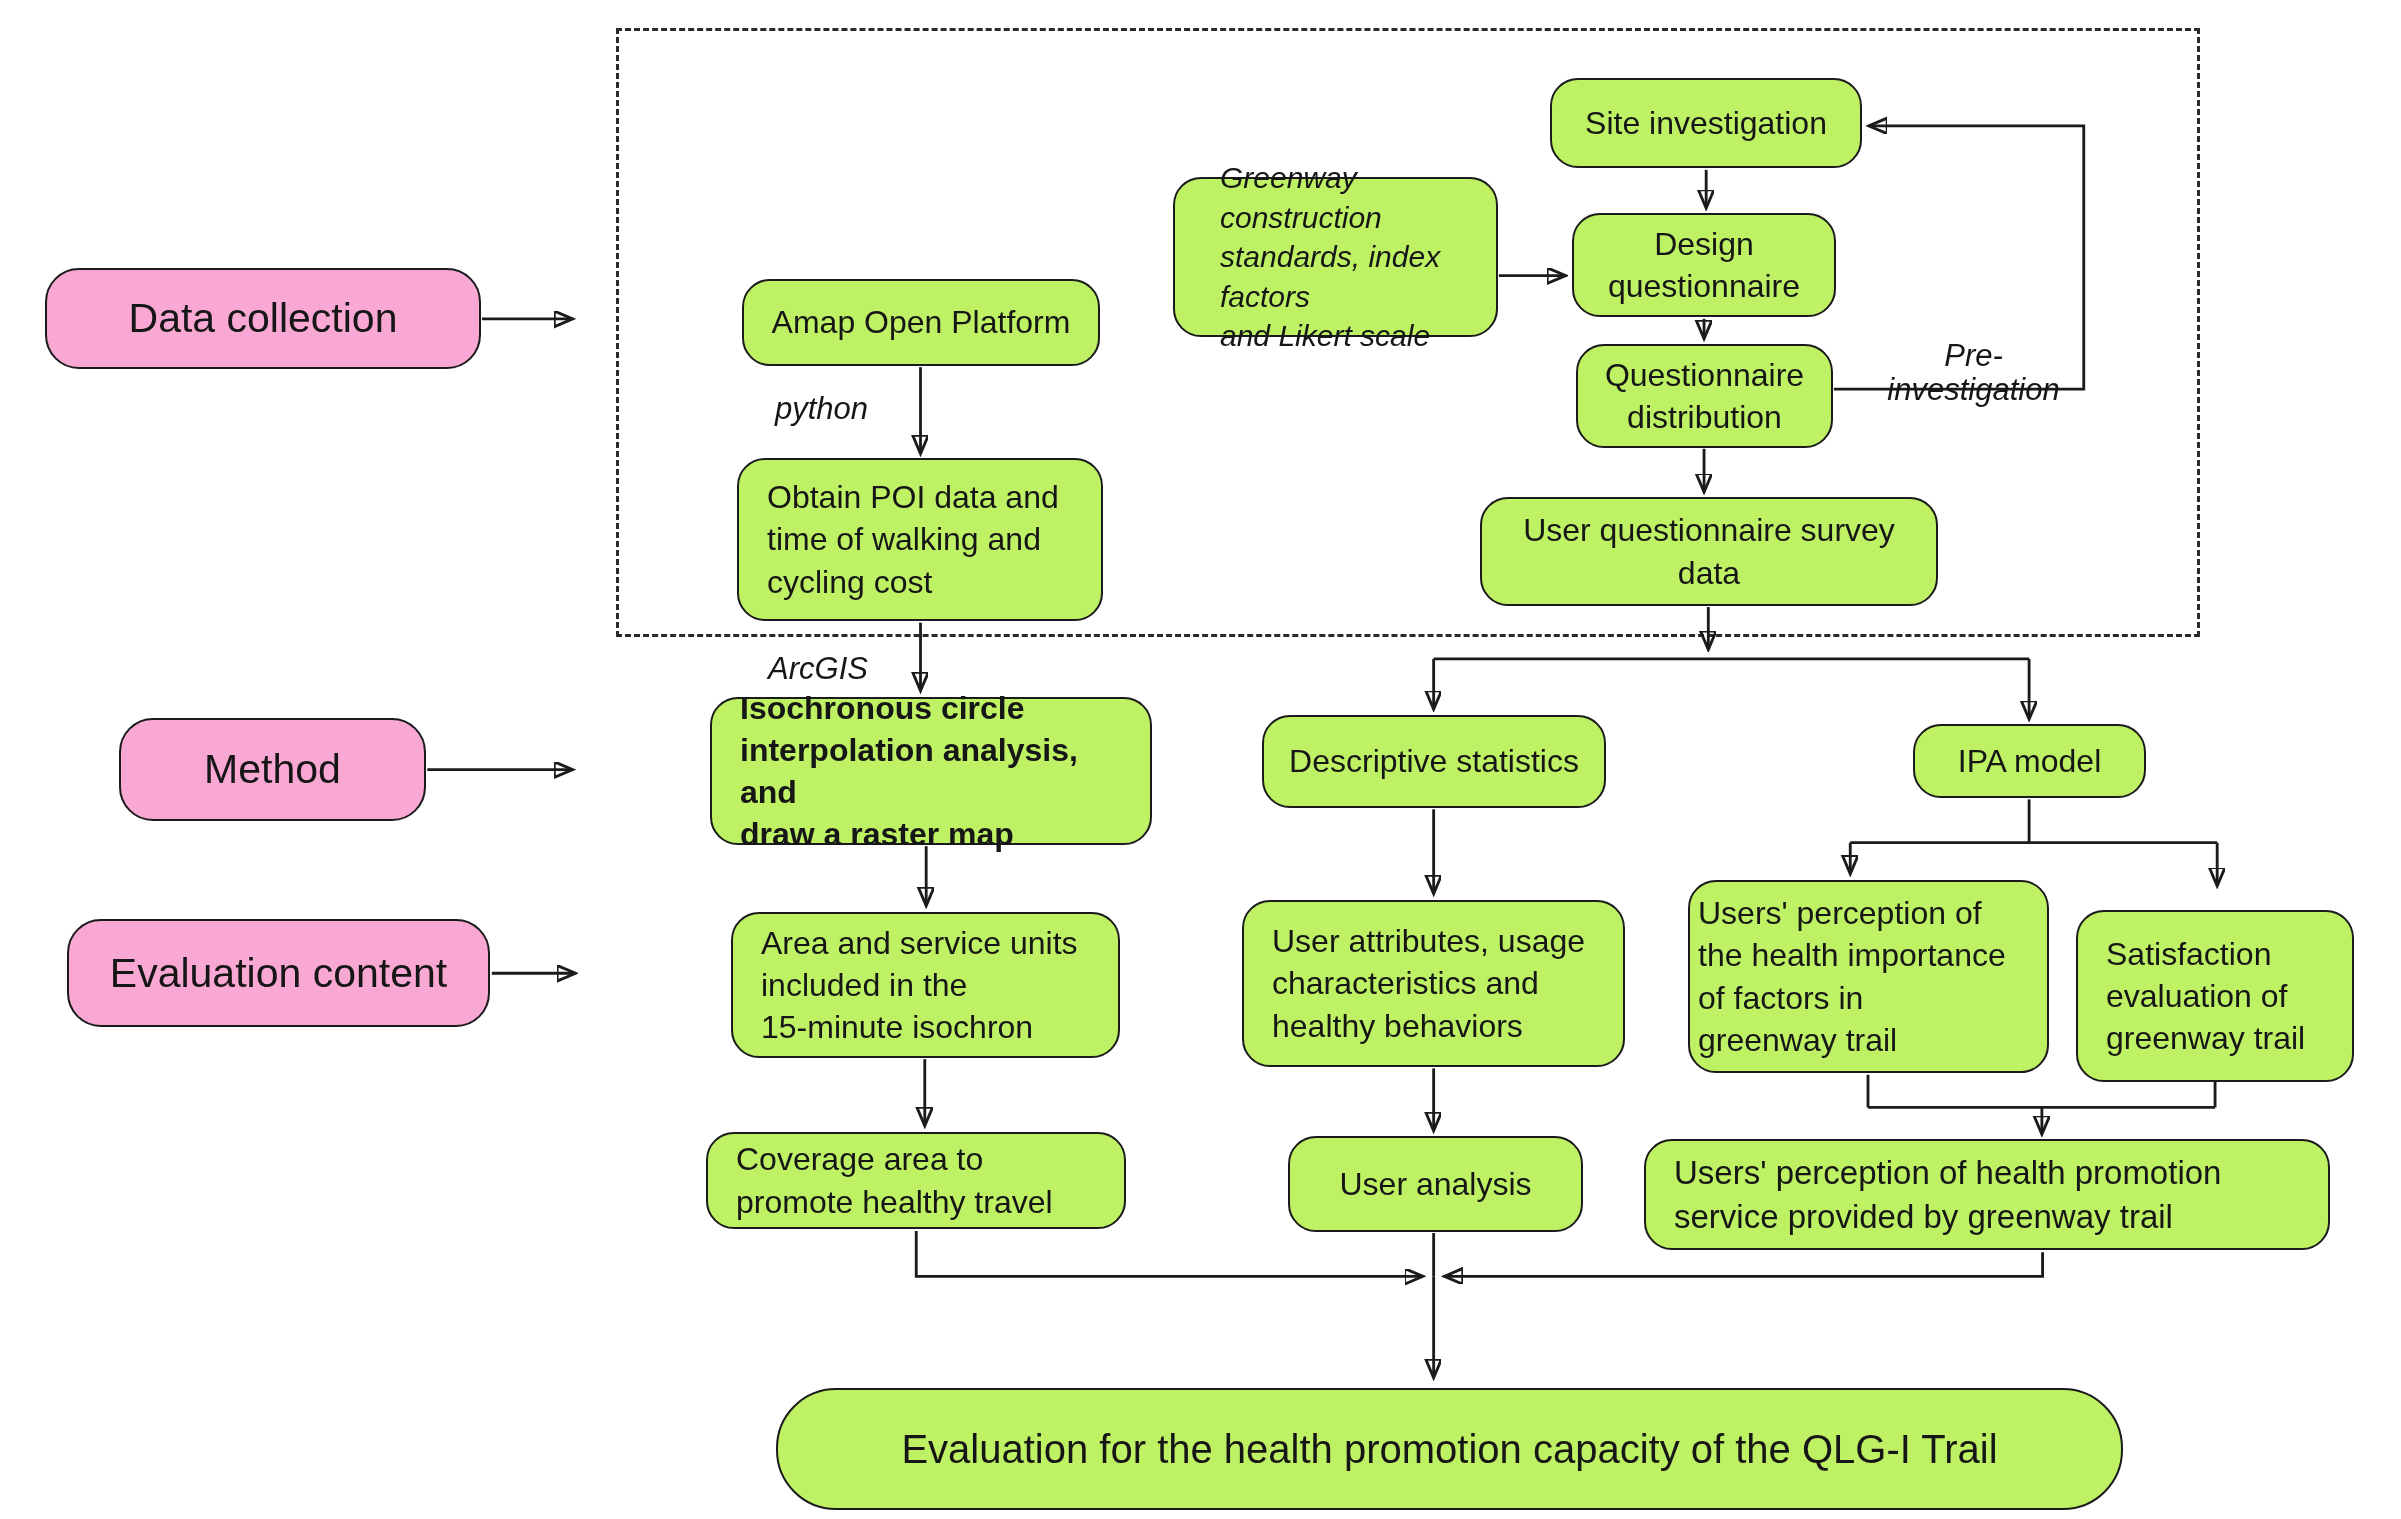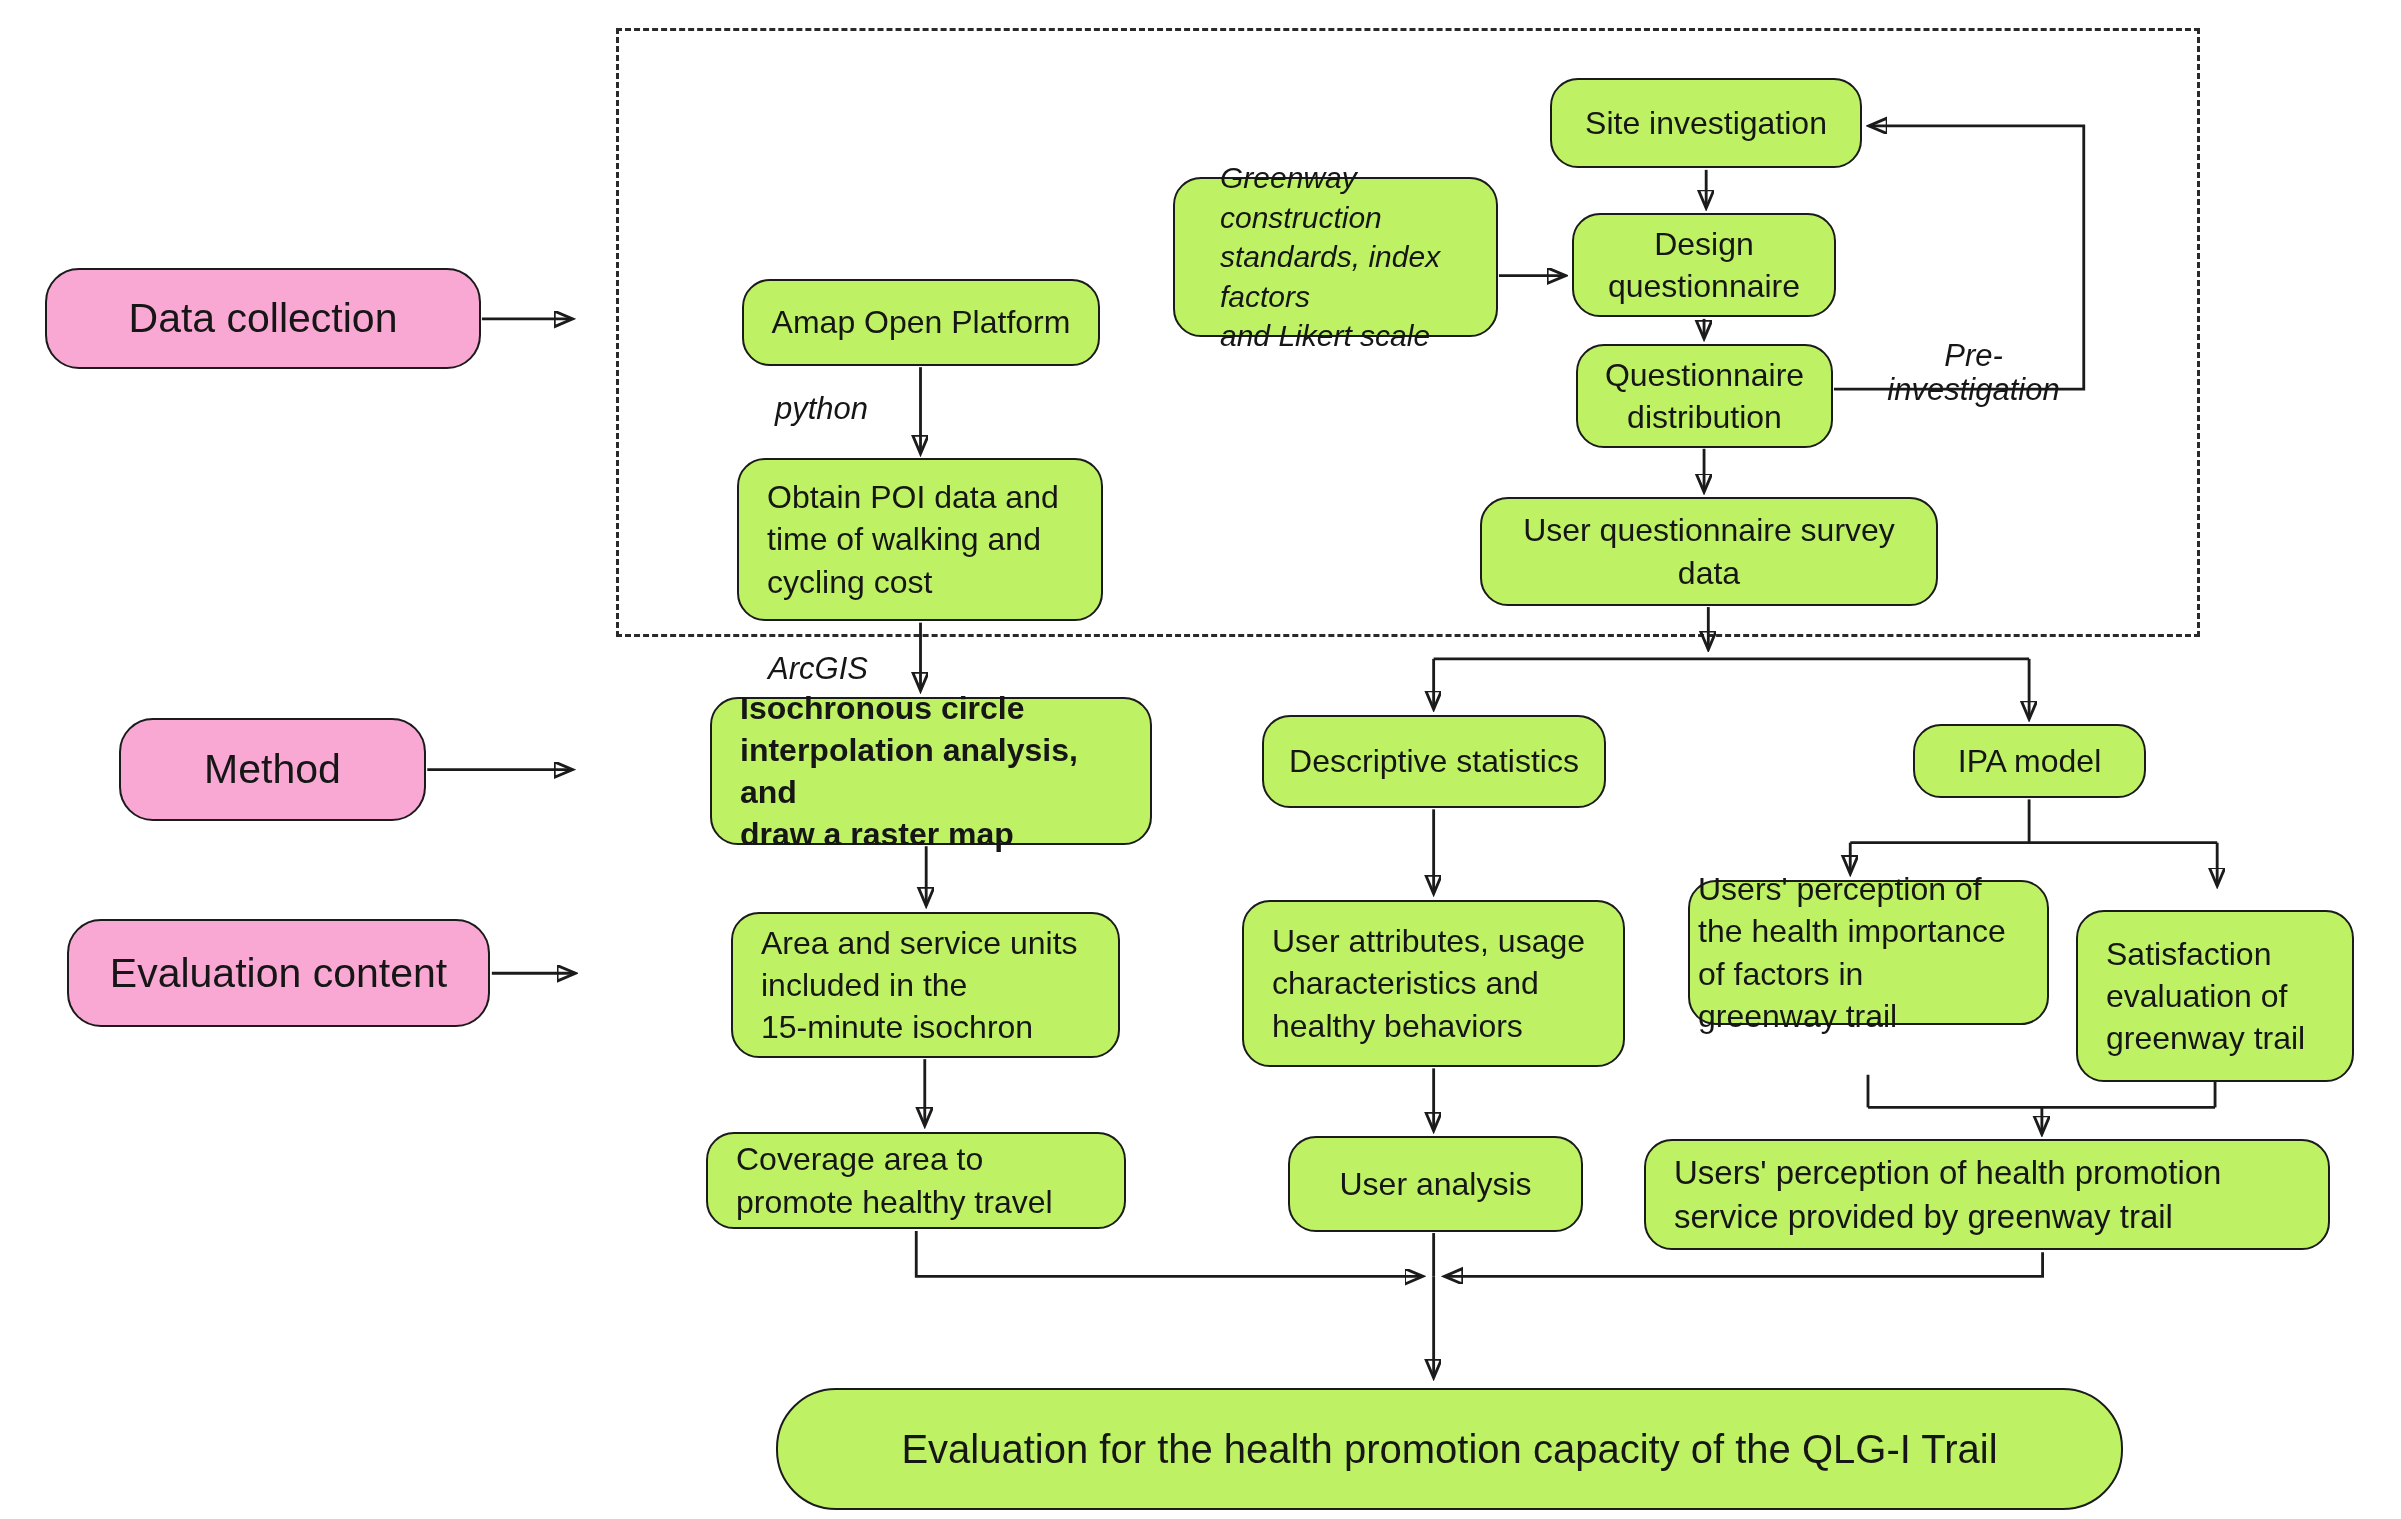--- a/index.html
+++ b/index.html
@@ -188,21 +188,21 @@
   <div class="node" style="left:1480px;top:497px;width:458px;height:109px;">User questionnaire survey
 data</div>
 
   <div class="node" style="left:1262px;top:715px;width:344px;height:93px;">Descriptive statistics</div>
   <div class="node align-left" style="left:1242px;top:900px;width:383px;height:167px;">User attributes, usage
 characteristics and
 healthy behaviors</div>
   <div class="node" style="left:1288px;top:1136px;width:295px;height:96px;">User analysis</div>
 
   <div class="node" style="left:1913px;top:724px;width:233px;height:74px;">IPA model</div>
-  <div class="node align-left" style="left:1688px;top:880px;width:361px;height:145px;padding-left:8px;">Users' perception of
+  <div class="node align-left" style="left:1688px;top:880px;width:361px;height:193px;padding-left:8px;">Users' perception of
 the health importance
 of factors in
 greenway trail</div>
   <div class="node align-left" style="left:2076px;top:891px;width:278px;height:172px;margin-top:19px;">Satisfaction
 evaluation of
 greenway trail</div>
   <div class="node align-left" style="left:1644px;top:1139px;width:686px;height:111px;font-size:33px;">Users' perception of health promotion
 service provided by greenway trail</div>
 
   <div class="node final" style="left:776px;top:1388px;width:1347px;height:122px;">Evaluation for the health promotion capacity of the QLG-I Trail</div>

